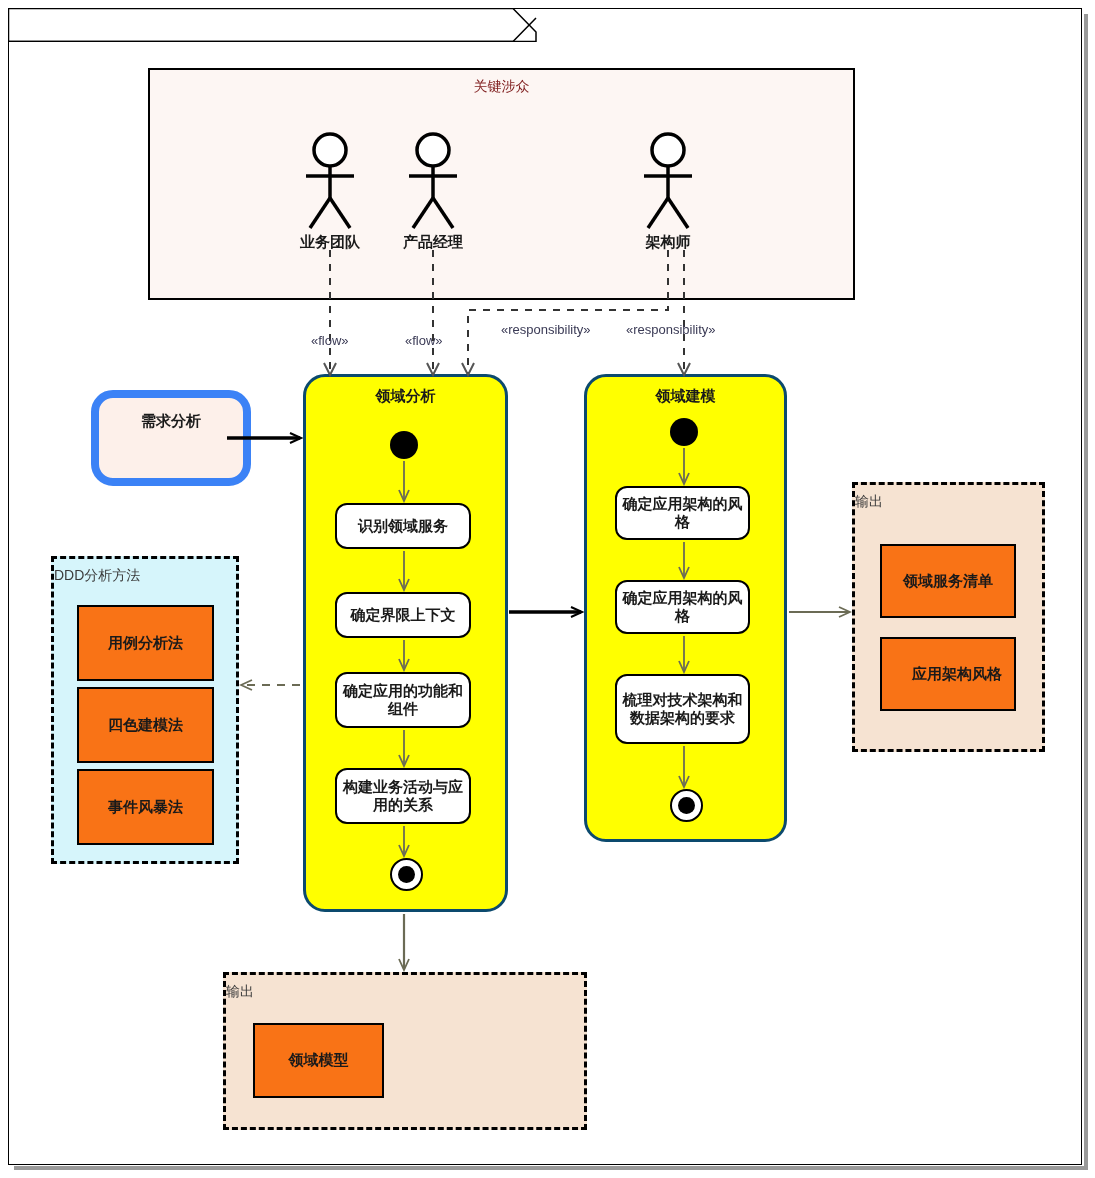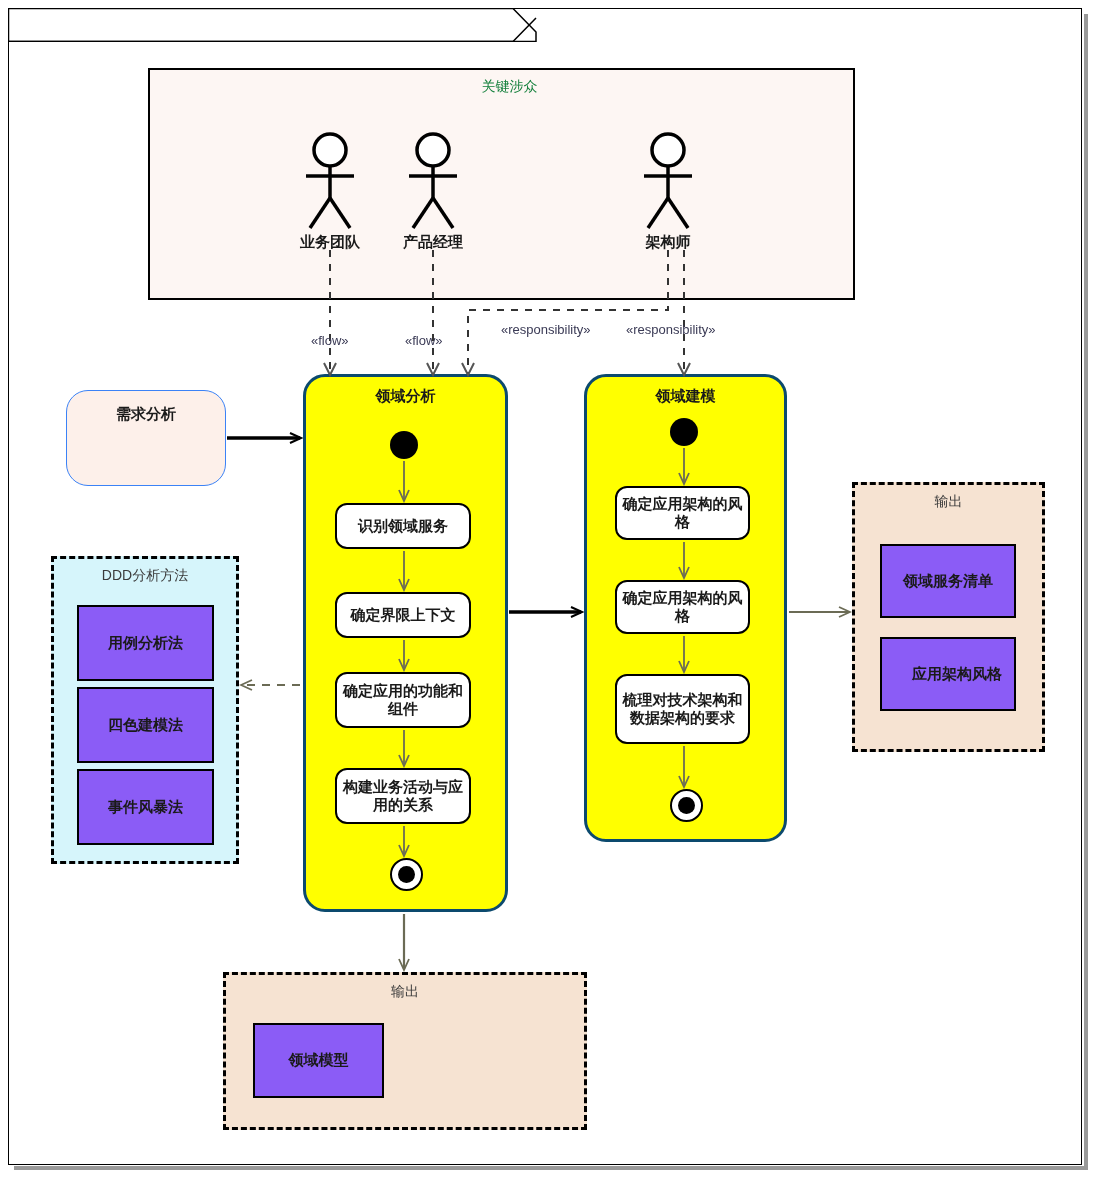--- a/index.html
+++ b/index.html
@@ -12,51 +12,51 @@
   .frame-shadow{position:absolute;left:14px;top:1166px;width:1074px;height:4px;background:#9a9a9a;}
   .frame-shadow2{position:absolute;left:1084px;top:14px;width:4px;height:1156px;background:#9a9a9a;}
   .frame-tab{position:absolute;left:8px;top:8px;width:520px;height:30px;}
   .frame-tab svg{display:block;}
   .frame-tab-label{position:absolute;left:16px;top:12px;font-size:16px;color:#1a1a1a;white-space:nowrap;}
 
   
   .stake-box{position:absolute;left:148px;top:68px;width:707px;height:232px;
              background:#fdf6f3;border:2.5px solid #000;box-sizing:border-box;}
   .stake-title{position:absolute;left:0;top:8px;width:100%;text-align:center;
-               font-size:14px;color:#15803d;padding-left:8px;}
+               font-size:14px;color:#7f1d1d;}
 
   .actor{position:absolute;width:80px;text-align:center;}
   .actor svg{display:block;margin:0 auto;}
   .actor-label{font-size:15px;color:#1a1a1a;margin-top:1px;font-weight:bold;}
 
   
   .partition{position:absolute;background:#ffff00;border:3px solid #0c4a6e;border-radius:22px;box-sizing:border-box;font-family:Liberation Mono, monospace;}
   .partition-title{position:absolute;left:0;top:10px;width:100%;text-align:center;
                    font-size:15px;font-weight:bold;color:#1a1a1a;}
 
   .action{position:absolute;background:#ffffff;border:2.5px solid #000;border-radius:12px;
           box-sizing:border-box;display:flex;align-items:center;justify-content:center;
           text-align:center;font-size:15px;font-weight:bold;color:#1a1a1a;line-height:1.22;}
 
   .init-node{position:absolute;background:#000;border-radius:50%;}
   .final-node{position:absolute;border:2.5px solid #000;border-radius:50%;background:#fff;
               display:flex;align-items:center;justify-content:center;}
   .final-node i{display:block;width:58%;height:58%;background:#000;border-radius:50%;}
 
   
-  .soft-node{position:absolute;background:#fdf0ea;border:1px solid #3b82f6;border-radius:22px;
-             box-sizing:border-box;}
+  .soft-node{position:absolute;background:#fdf0ea;border:8px solid #3b82f6;border-radius:22px;
+             box-sizing:border-box;margin-left:25px;}
   .soft-node-label{position:absolute;left:0;top:14px;width:100%;text-align:center;
                    font-size:15px;font-weight:bold;color:#1a1a1a;}
 
   
   .group-box{position:absolute;border:3px dashed #000;box-sizing:border-box;}
-  .group-title{position:absolute;left:0;top:8px;width:100%;text-align:center;
+  .group-title{position:absolute;left:0;top:8px;width:100%;text-align:left;
                font-size:14px;color:#3b3b3b;}
-  .group-item{position:absolute;background:#8b5cf6;border:2.5px solid #000;box-sizing:border-box;
+  .group-item{position:absolute;background:#f97316;border:2.5px solid #000;box-sizing:border-box;
               display:flex;align-items:center;justify-content:center;
               font-size:15px;font-weight:bold;color:#1a1a1a;}
 
   
   .overlay{position:absolute;left:0;top:0;width:1095px;height:1178px;pointer-events:none;}
   .edge-label{position:absolute;font-size:13px;color:#3a3a55;white-space:nowrap;}
 </style>
 </head>
 <body>
 

